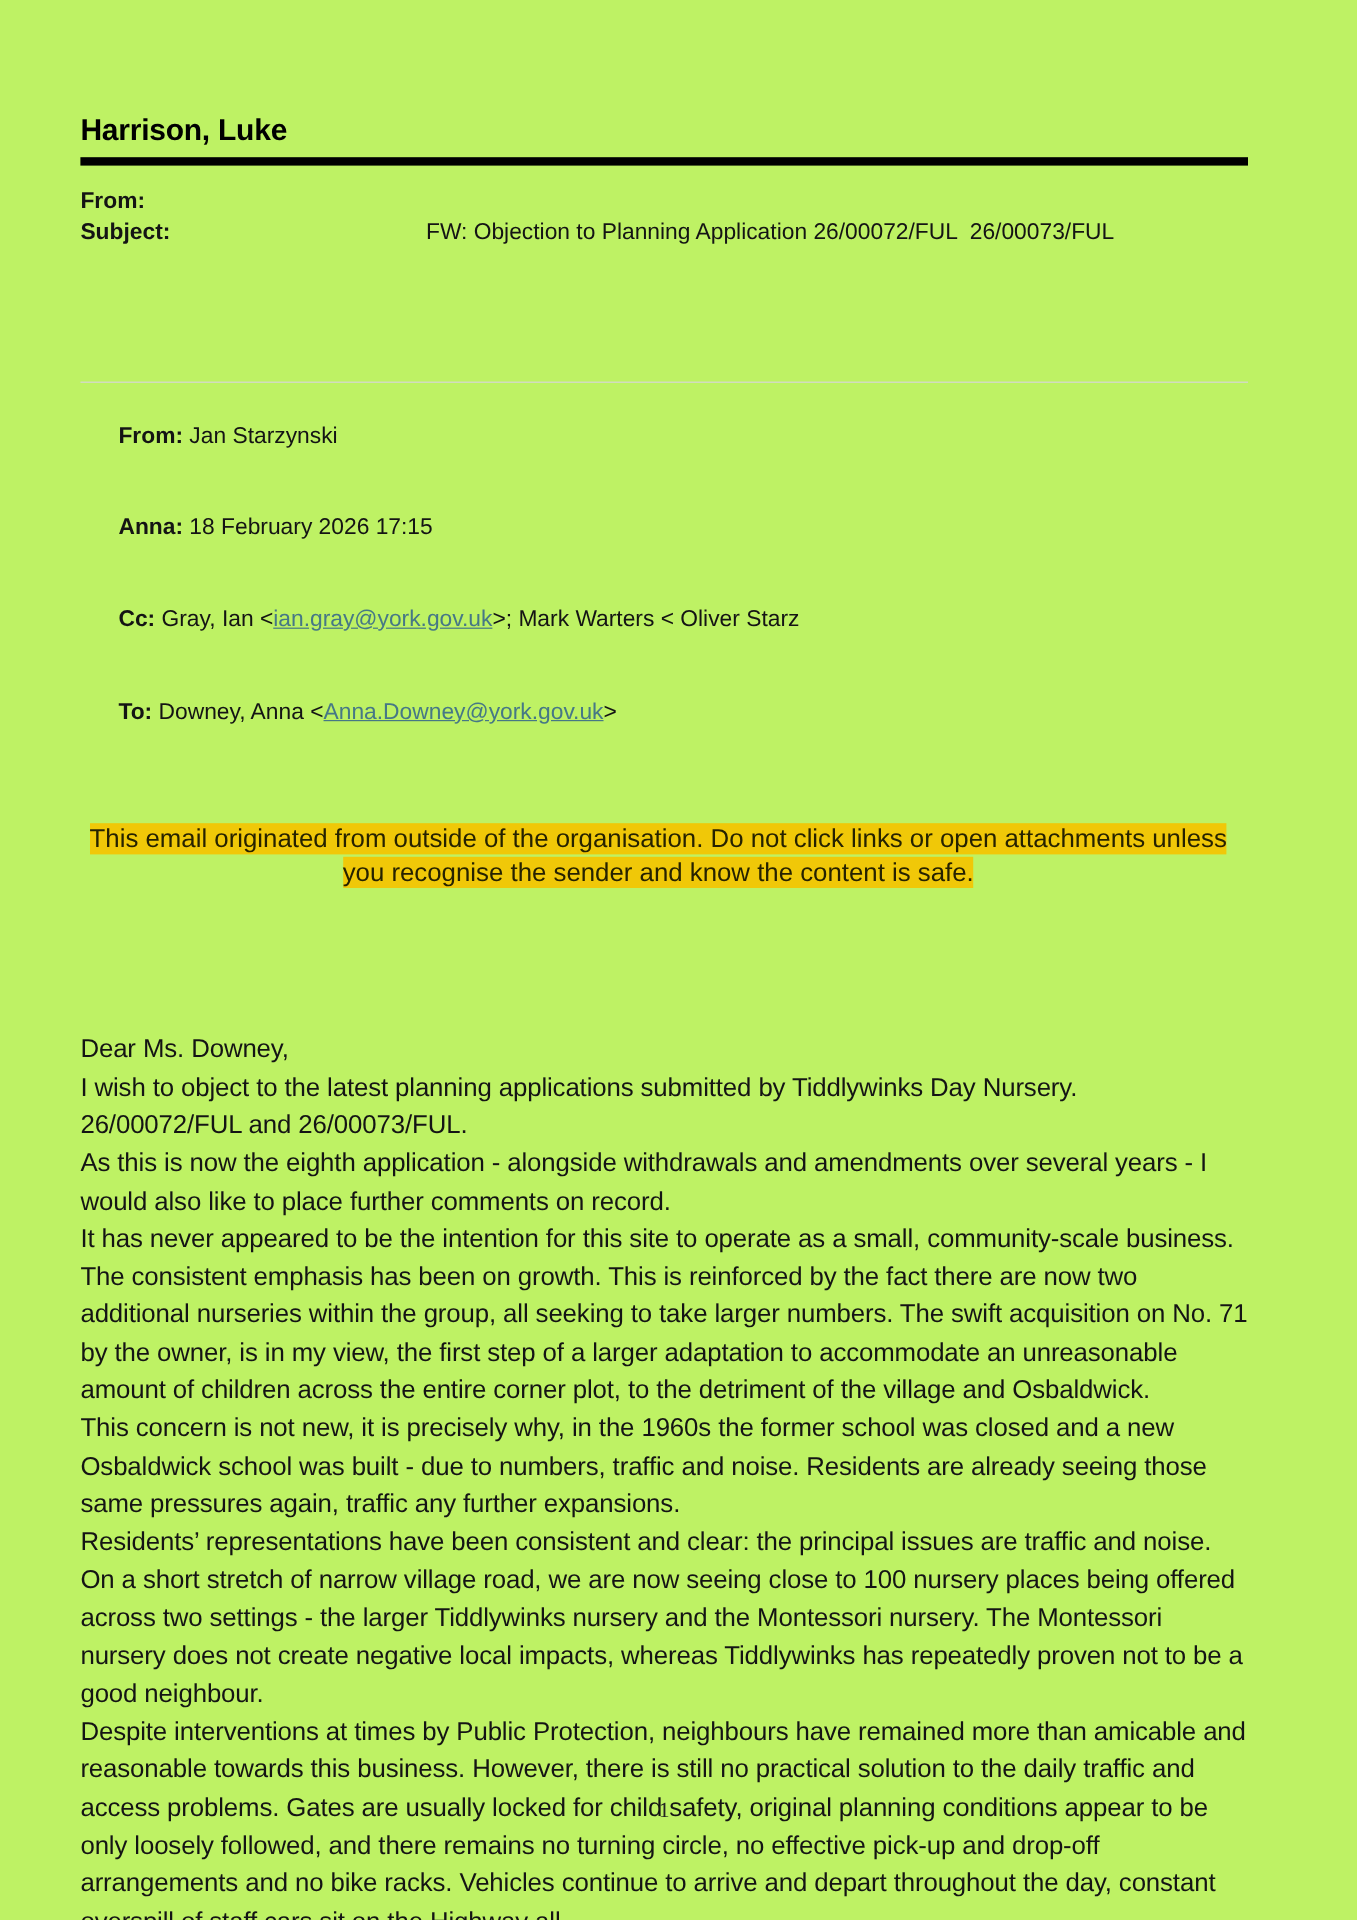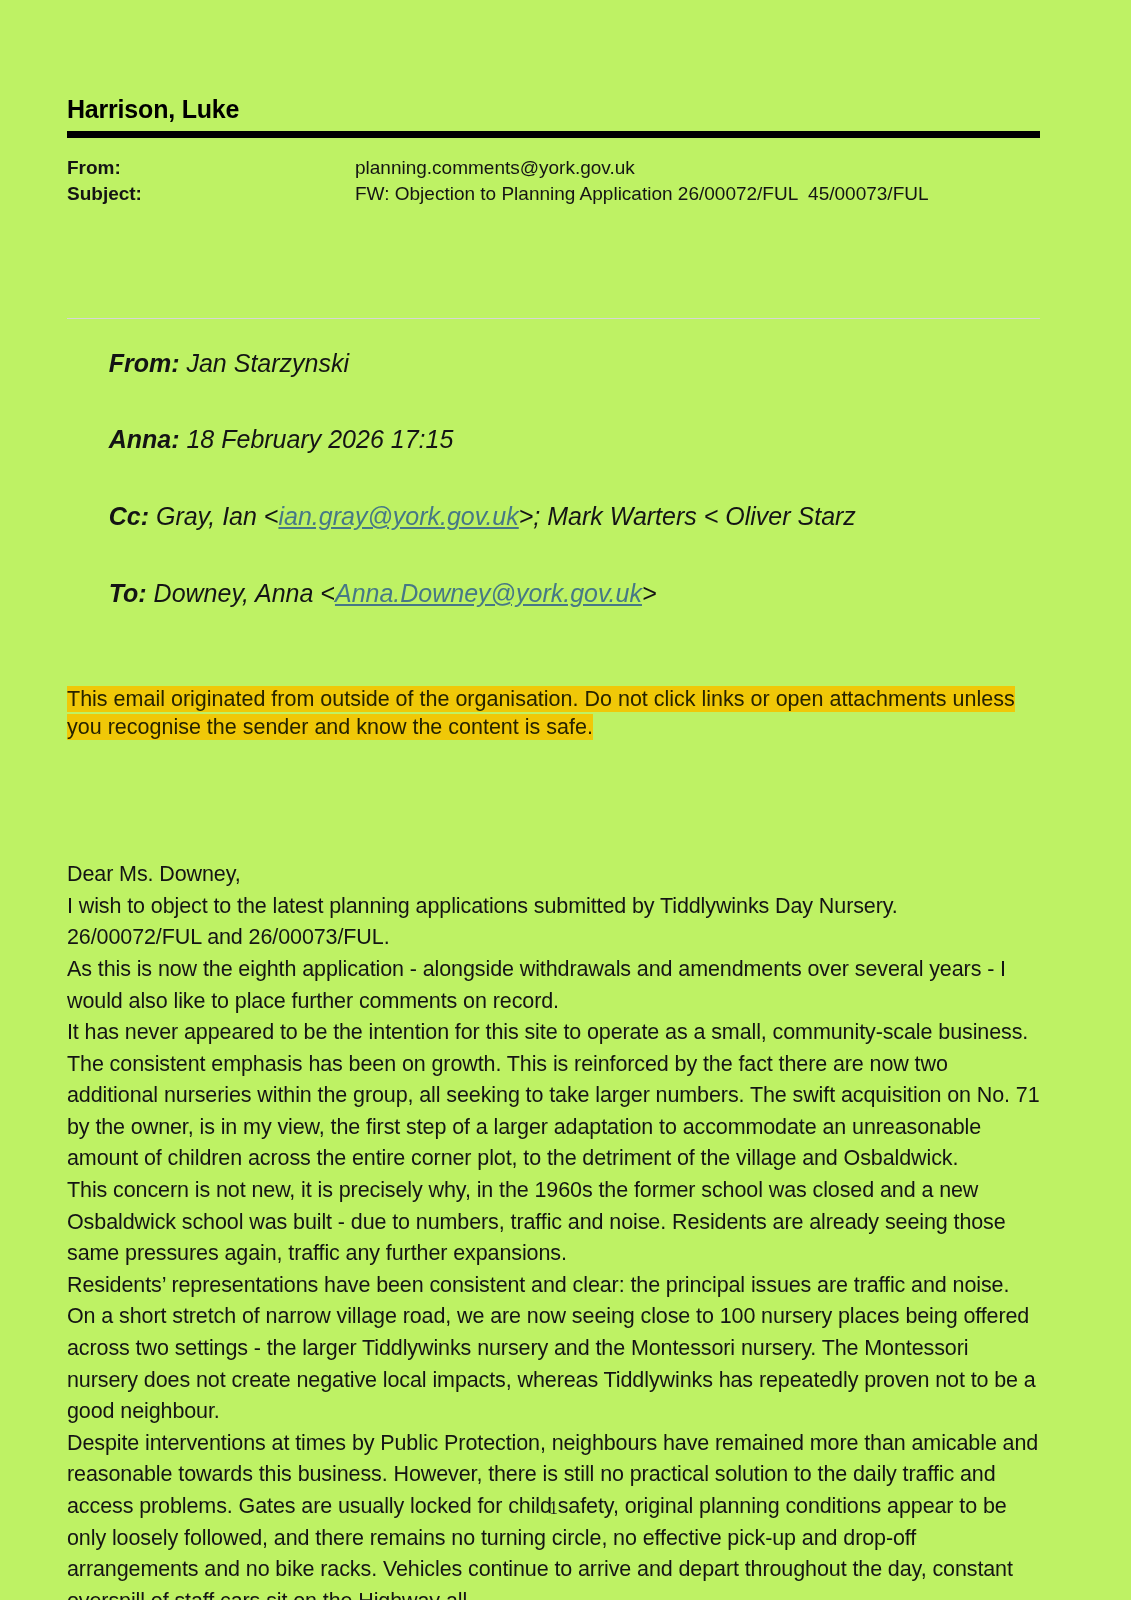--- a/index.html
+++ b/index.html
@@ -31,34 +31,35 @@
   .summary-row { display: flex; line-height: 26px; font-size: 19px; }
   .summary-label { width: 288px; font-weight: 700; flex: 0 0 288px; }
   .summary-value { white-space: pre-wrap; }
   
   .divider {
     border: none;
     border-top: 1.5px solid #d6d6d6;
     margin-top: 111px;
   }
   
-  .fwd-header { margin-top: 6px; font-size: 25px; font-style: italic; }
+  .fwd-header { margin-top: 6px; font-size: 19px; }
   .fwd-line { line-height: 25.6px; white-space: pre-wrap; }
   .fwd-label { font-weight: 700; }
   .email-link {
     color: #467886;
     text-decoration: underline;
     cursor: pointer;
   }
   
   .banner {
     margin-top: 53px;
     font-size: 21.5px;
     line-height: 28px;
     width: 963px;
+    text-align: center;
   }
   .banner mark {
     color: #262200;
     padding: 1px 0;
     -webkit-box-decoration-break: clone;
     box-decoration-break: clone;
   }
   
   .body-text { margin-top: 118px; font-size: 21.5px; line-height: 31.6px; }
   .body-text p { white-space: pre-wrap; letter-spacing: -0.1px; }
@@ -78,25 +79,24 @@
 <body>
 
 <div class="page">
 
   <div class="owner-title">Harrison, Luke</div>
   <div class="title-rule"></div>
 
   <div class="summary">
     <div class="summary-row">
       <span class="summary-label">From:</span>
-      <span class="summary-value">planning.comments@york.gov.uk</span>
     </div>
     <div class="summary-row">
       <span class="summary-label">Subject:</span>
-      <span class="summary-value">FW: Objection to Planning Application 26/00072/FUL  45/00073/FUL</span>
+      <span class="summary-value">FW: Objection to Planning Application 26/00072/FUL  26/00073/FUL</span>
     </div>
   </div>
 
   <hr class="divider">
 
   <div class="fwd-header">
     <div class="fwd-line">
       <span class="fwd-label">From:</span><span> Jan Starzynski</span>
     </div>
     <div class="fwd-line">

